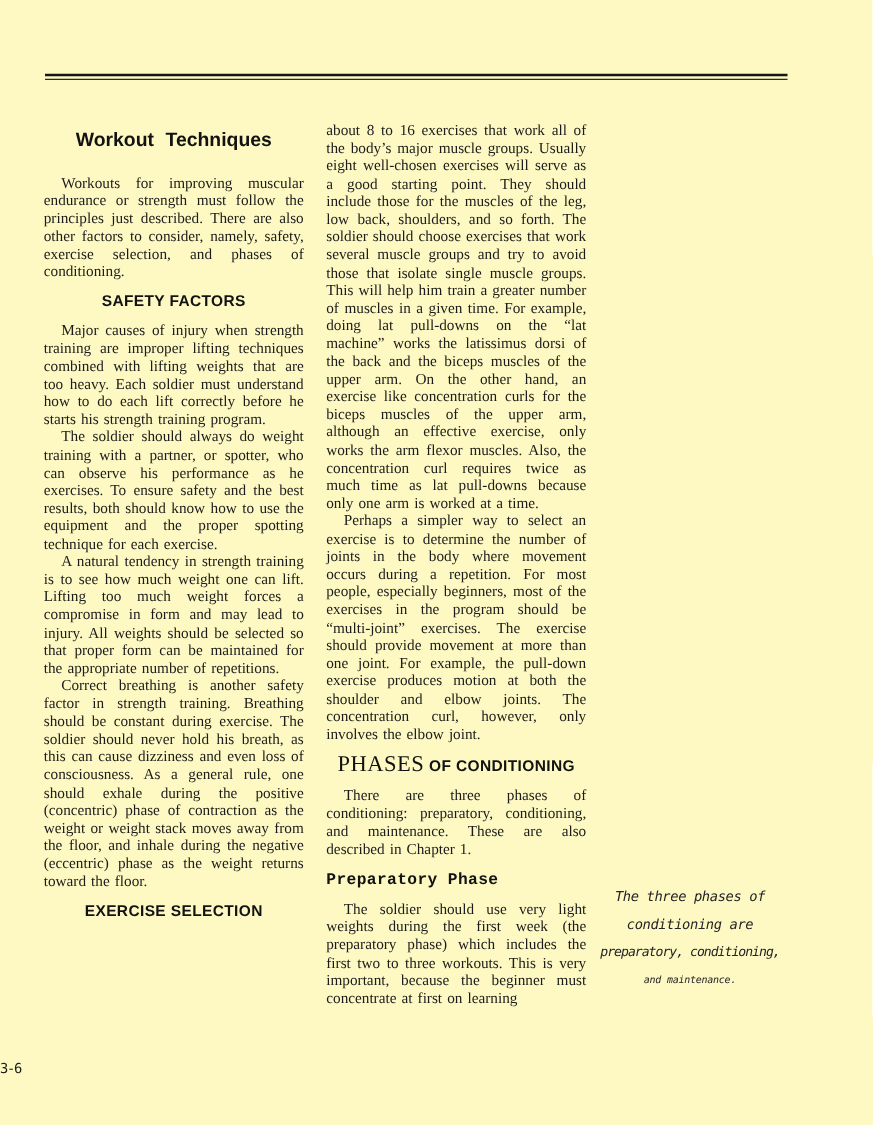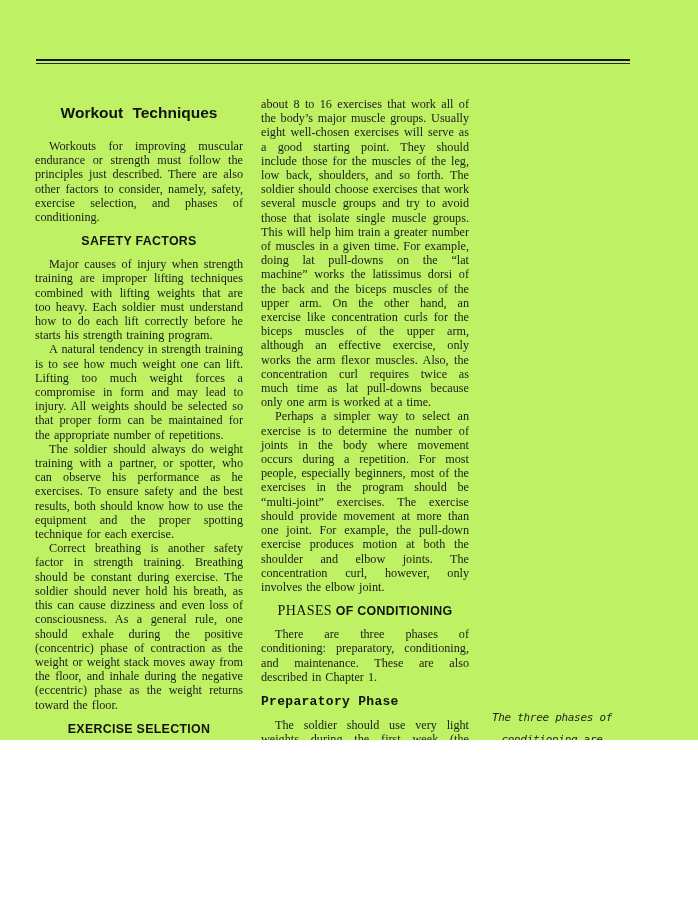--- a/index.html
+++ b/index.html
@@ -1,20 +1,20 @@
 <!DOCTYPE html>
 <html><head>
 <meta charset="utf-8">
 <style>
   html, body { margin: 0; padding: 0; background: #ffffff; }
   .page {
     position: relative;
     width: 698px;
-    height: 740px;
-    background: #bef264;
+    height: 900px;
+    background: #fef9c3;
     overflow: hidden;
     color: #1b1b1b;
   }
   .top-rule {
     position: absolute;
     left: 36px;
     top: 59px;
     width: 594px;
     height: 2px;
     border-top: 2px solid #161616;
@@ -55,21 +55,21 @@
     font-weight: bold;
     font-size: 13px;
     line-height: 15px;
     text-align: left;
     letter-spacing: 0.3px;
     color: #121212;
   }
   .phases-serif {
     font-family: "Liberation Serif", serif;
     font-weight: normal;
-    font-size: 14px;
+    font-size: 18px;
     letter-spacing: 0.4px;
     text-align: center;
   }
   .body {
     margin: 0;
     font-family: "Liberation Serif", serif;
     font-size: 12.2px;
     line-height: 14.2px;
     text-align: justify;
     text-indent: 14px;
@@ -111,22 +111,22 @@
   <div class="top-rule"></div>
 
   <div class="columns">
 
     <div class="col">
       <h1 class="title">Workout Techniques</h1>
       <p class="body">Workouts for improving muscular endurance or strength must follow the principles just described. There are also other factors to consider, namely, safety, exercise selection, and phases of conditioning.</p>
 
       <h2 class="heading">SAFETY FACTORS</h2>
       <p class="body">Major causes of injury when strength training are improper lifting techniques combined with lifting weights that are too heavy. Each soldier must understand how to do each lift correctly before he starts his strength training program.</p>
+      <p class="body">The soldier should always do weight training with a partner, or spotter, who can observe his performance as he exercises. To ensure safety and the best results, both should know how to use the equipment and the proper spotting technique for each exercise.</p>
       <p class="body">A natural tendency in strength training is to see how much weight one can lift. Lifting too much weight forces a compromise in form and may lead to injury. All weights should be selected so that proper form can be maintained for the appropriate number of repetitions.</p>
-      <p class="body">The soldier should always do weight training with a partner, or spotter, who can observe his performance as he exercises. To ensure safety and the best results, both should know how to use the equipment and the proper spotting technique for each exercise.</p>
       <p class="body">Correct breathing is another safety factor in strength training. Breathing should be constant during exercise. The soldier should never hold his breath, as this can cause dizziness and even loss of consciousness. As a general rule, one should exhale during the positive (concentric) phase of contraction as the weight or weight stack moves away from the floor, and inhale during the negative (eccentric) phase as the weight returns toward the floor.</p>
 
       <h2 class="heading">EXERCISE SELECTION</h2>
     </div>
 
     <div class="col">
       <p class="body noindent">about 8 to 16 exercises that work all of the body’s major muscle groups. Usually eight well-chosen exercises will serve as a good starting point. They should include those for the muscles of the leg, low back, shoulders, and so forth. The soldier should choose exercises that work several muscle groups and try to avoid those that isolate single muscle groups. This will help him train a greater number of muscles in a given time.  For example, doing lat pull-downs on the “lat machine” works the latissimus dorsi of the back and the biceps muscles of the upper arm. On the other hand, an exercise like concentration curls for the biceps muscles of the upper arm, although an effective exercise, only works the arm flexor muscles. Also, the concentration curl requires twice as much time as lat pull-downs because only one arm is worked at a time.</p>
       <p class="body">Perhaps a simpler way to select an exercise is to determine the number of joints in the body where movement occurs during a repetition.  For most people, especially beginners, most of the exercises in the program should be “multi-joint” exercises. The exercise should provide movement at more than one joint. For example, the pull-down exercise produces motion at both the shoulder and elbow joints. The concentration curl, however, only involves the elbow joint.</p>
 
       <h2 class="heading"><span class="phases-serif">PHASES</span> <span>OF CONDITIONING</span></h2>

